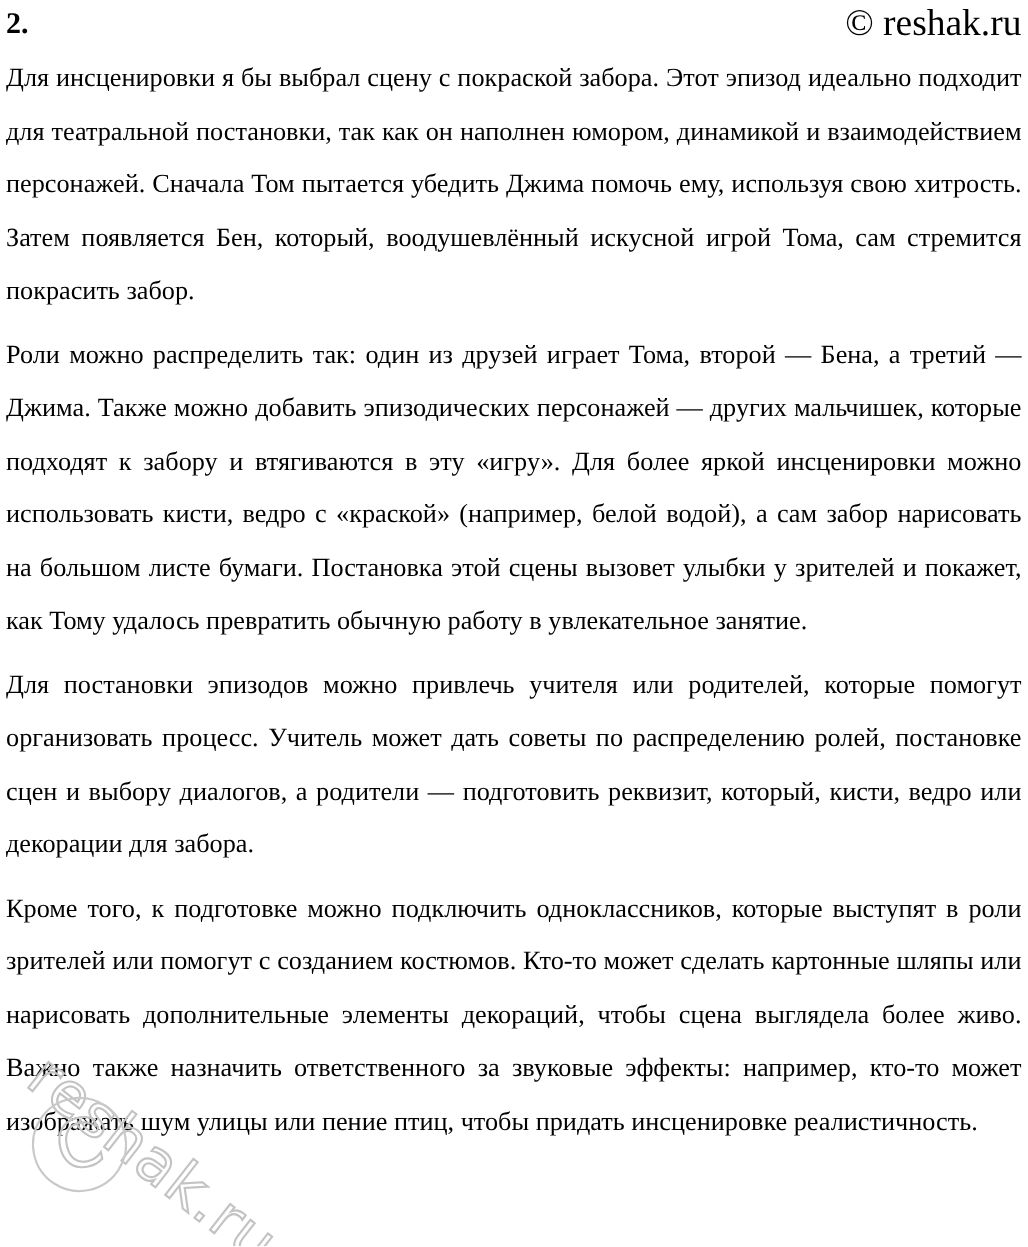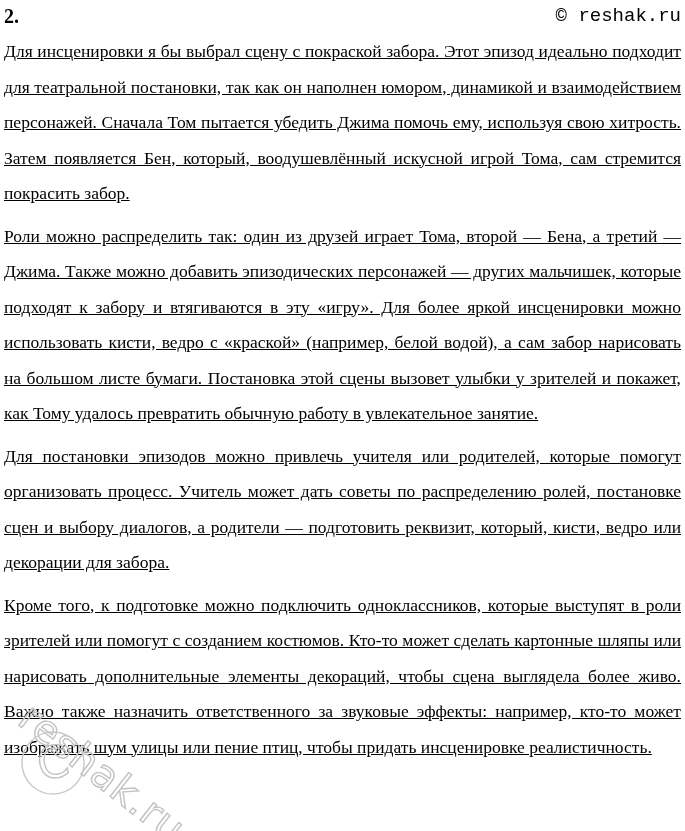--- a/index.html
+++ b/index.html
@@ -22,35 +22,33 @@
     align-items: flex-start;
     padding: 4px 4px 0 4px;
     height: 24px;
   }
   .item-number {
     font-weight: bold;
     font-size: 20px;
     line-height: 24px;
   }
   .copyright {
-    font-size: 19px;
+    font-size: 25px;
     line-height: 24px;
-    font-family: Liberation Mono, monospace;
   }
   .doc-body {
     position: relative;
     z-index: 1;
     padding: 6px 4px 0 4px;
     font-size: 17.5px;
     line-height: 35.5px;
     text-align: justify;
   }
   .doc-body p {
     margin: 0 0 7px 0;
-    text-decoration: underline;
   }
   .watermark {
     position: absolute;
     left: 0;
     top: 665px;
     z-index: 2;
     pointer-events: none;
   }
   .watermark text {
     font-family: "DejaVu Sans", sans-serif;

